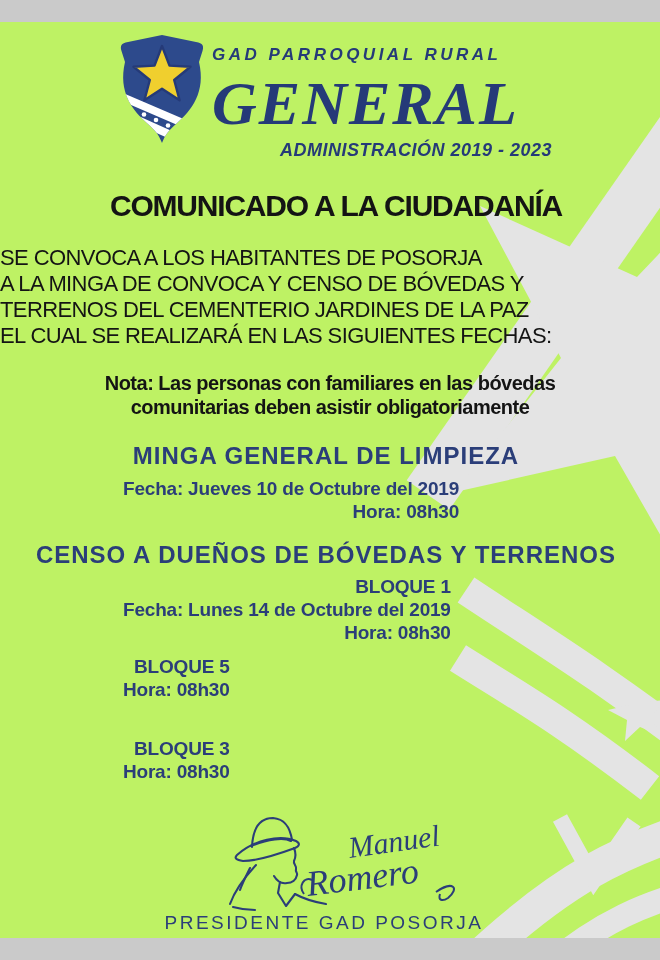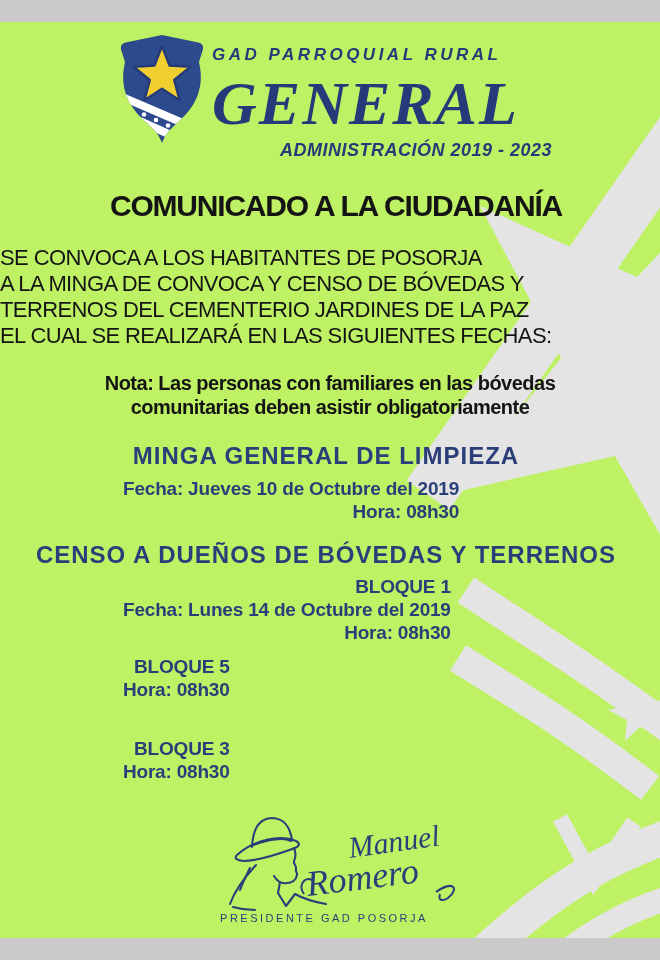--- a/index.html
+++ b/index.html
@@ -57,21 +57,21 @@
   }
   .minga-lines{top:477px;}
   .block-1{top:575px;}
   .block-2{top:655px;}
   .block-3{top:737px;}
 
   
   .signature-svg{position:absolute;left:228px;top:810px;z-index:1;}
   .presidente{
     left:0;right:12px;top:912px;text-align:center;color:#2b3e79;
-    font-size:11px;font-weight:400;letter-spacing:2.5px;white-space:nowrap;
+    font-size:19px;font-weight:400;letter-spacing:2.5px;white-space:nowrap;
   }
 </style>
 </head>
 <body>
 
 <div class="canvas">
 
   <svg class="watermark" width="660" height="960" viewBox="0 0 660 960">
     <g fill="#e4e4e4" stroke="none">
 

